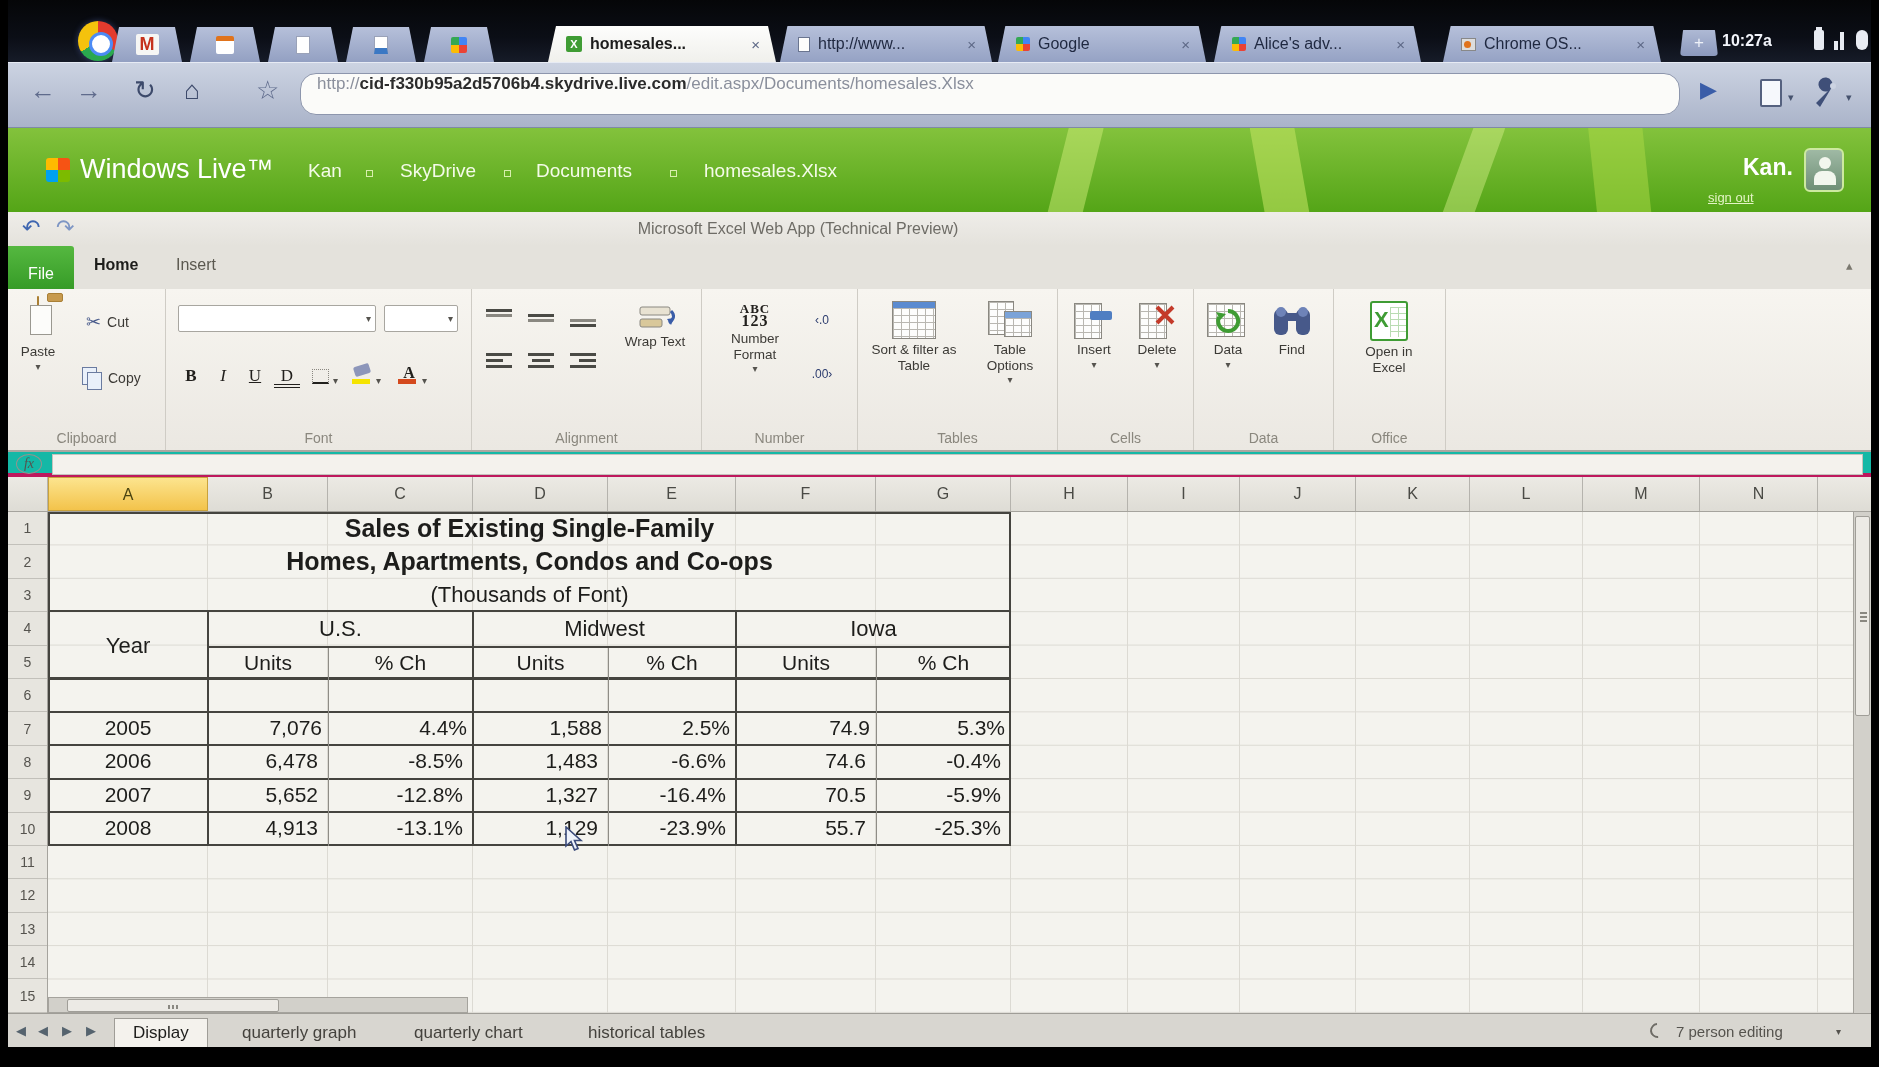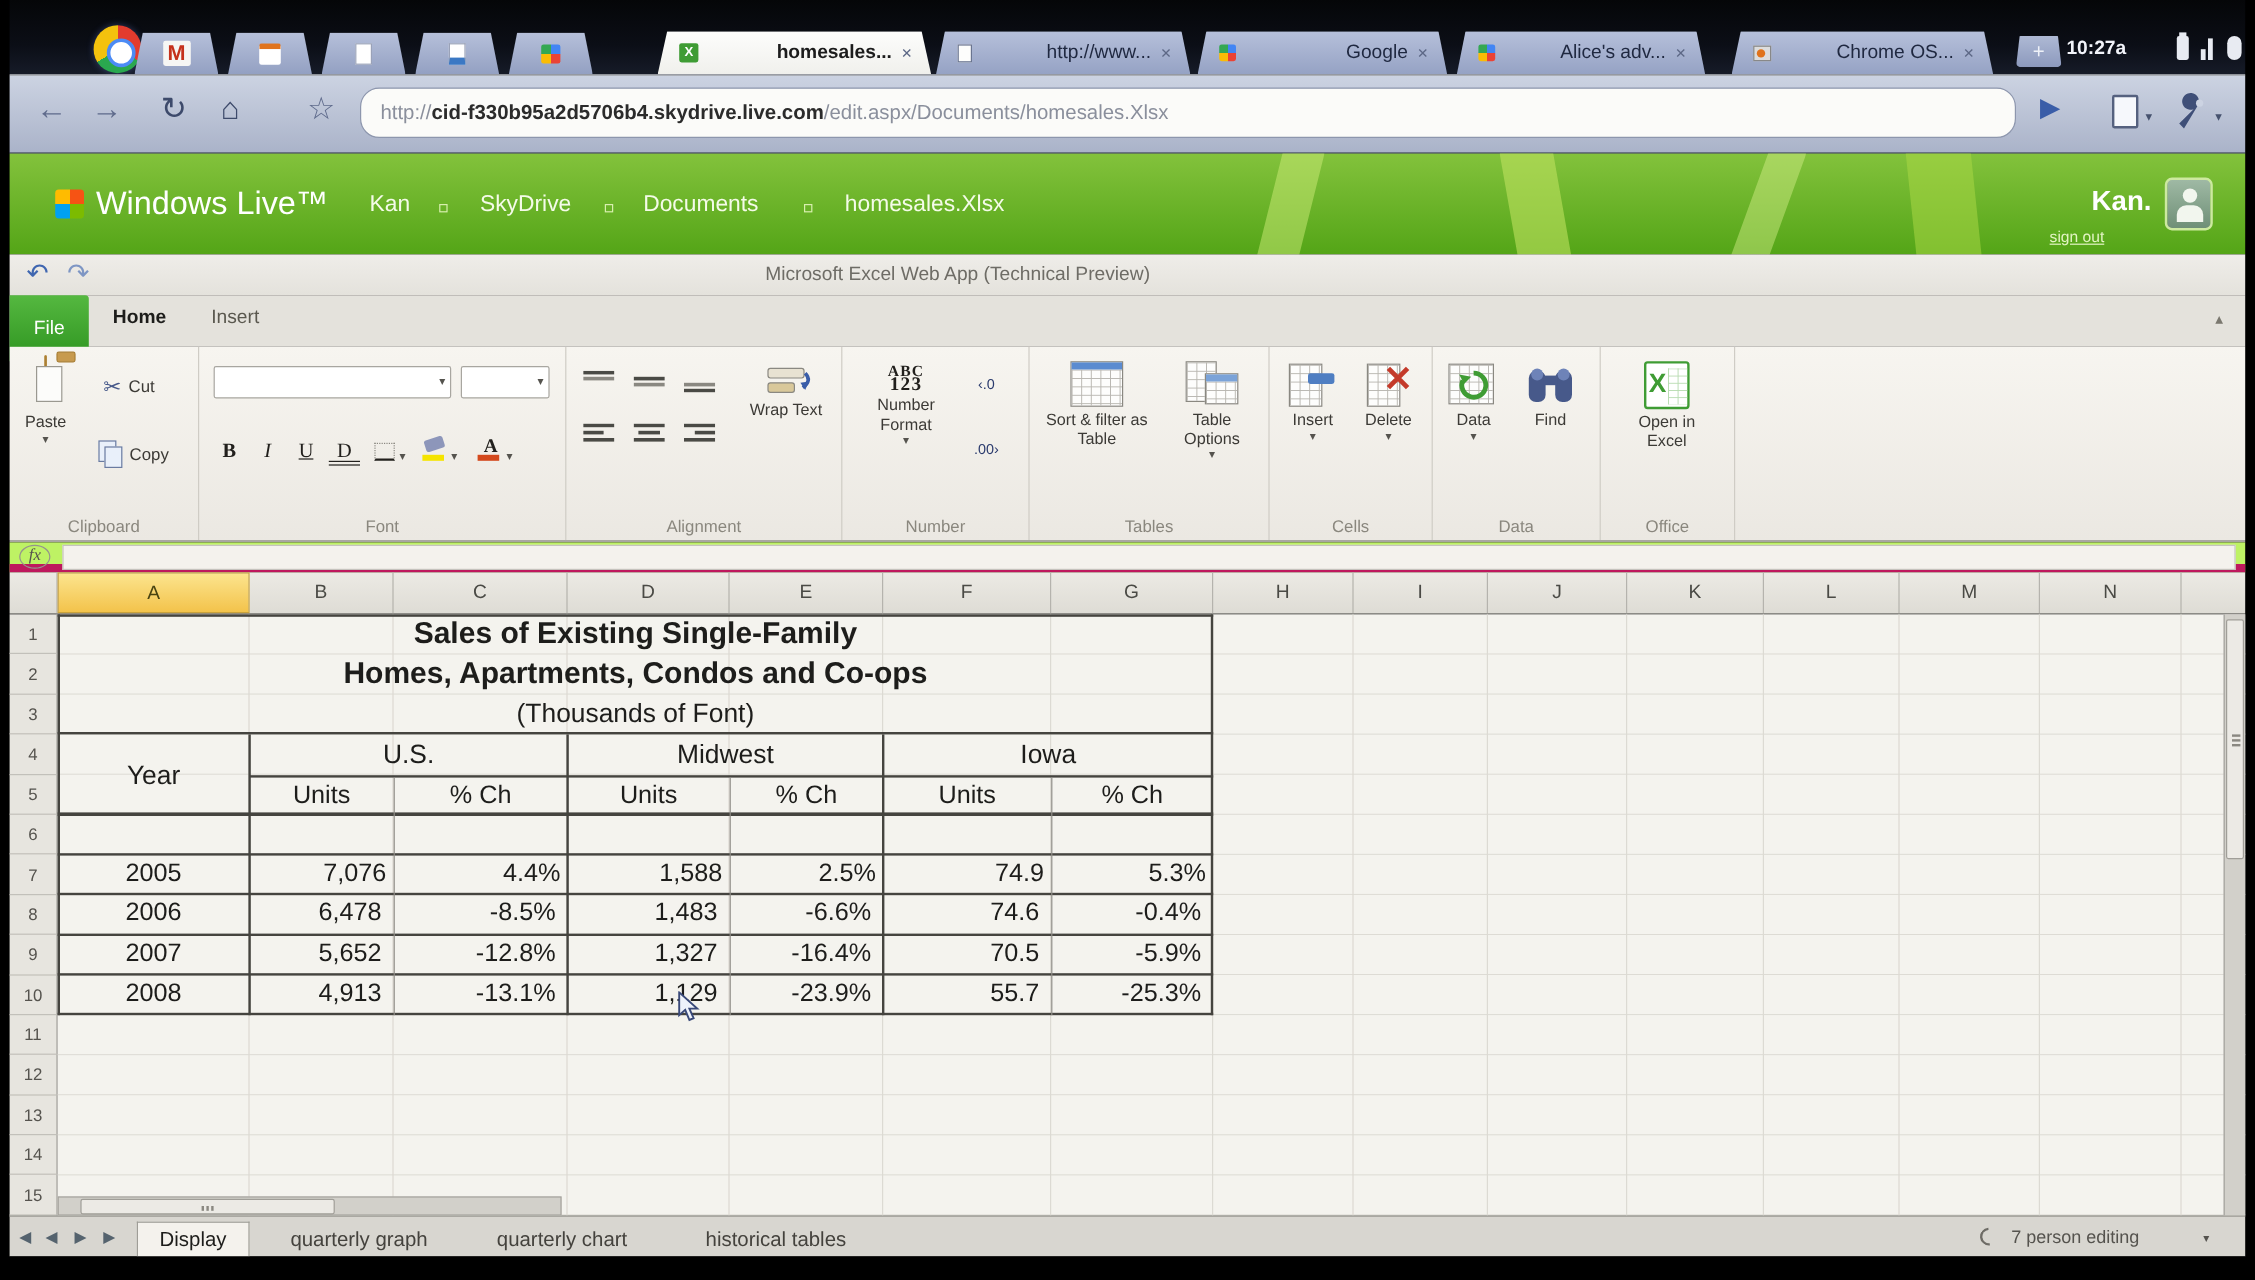--- a/index.html
+++ b/index.html
@@ -18,40 +18,40 @@
     border-radius:50%; background:#fff; border:3px solid #4c8bf5; }
   .ptab { position:absolute; top:27px; width:70px; height:35px;
     background:linear-gradient(#b6c0da,#93a0c2); border-radius:7px 7px 0 0;
     clip-path:polygon(10% 0,90% 0,100% 100%,0 100%);
     display:flex; align-items:center; justify-content:center; }
   .tab { position:absolute; top:26px; height:36px; background:linear-gradient(#b6c0da,#95a2c4);
     border-radius:8px 8px 0 0; clip-path:polygon(3.5% 0,96.5% 0,100% 100%,0 100%);
     display:flex; align-items:center; padding:0 16px 0 18px; gap:8px; color:#1f2840;
     font-size:16px; }
   .tab.active { background:linear-gradient(#fdfdfc,#f0f0ec); color:#1c1c1c; font-weight:bold; }
-  .tab-label { flex:1; white-space:nowrap; overflow:hidden;text-align:right; }
+  .tab-label { flex:1; white-space:nowrap; overflow:hidden; }
   .tab-x { color:#5d6886; font-size:15px; font-weight:normal; }
   .newtab { position:absolute; left:1672px; top:30px; width:38px; height:26px;
     background:linear-gradient(#aeb9d4,#8c99bd); border-radius:4px; color:#eef1f8;
     text-align:center; line-height:25px; font-size:17px; clip-path:polygon(8% 0,92% 0,100% 100%,0 100%); }
   .clock { position:absolute; left:1714px; top:32px; color:#f2f4fa; font-size:16px; font-weight:bold; }
   .sysicon { position:absolute; top:30px; background:#e8ebf2; border-radius:2px; }
   #battery { left:1806px; width:10px; height:20px; }
   #battery::before { content:""; position:absolute; left:2px; top:-3px; width:6px; height:3px; background:#e8ebf2; }
   #signal { left:1826px; width:14px; height:20px; background:transparent; }
   #signal::before { content:""; position:absolute; left:0; bottom:0; width:4px; height:9px; background:#e8ebf2; }
   #signal::after { content:""; position:absolute; left:6px; bottom:0; width:4px; height:18px; background:#e8ebf2; }
   #power { left:1848px; width:12px; height:20px; border-radius:6px; }
 
   
   #toolbar { position:absolute; left:0; top:62px; width:100%; height:66px;
     background:linear-gradient(#ccd3e2,#aab3c9); border-top:1px solid #e7ebf4; border-bottom:1px solid #7f8aa5; }
   .navico { position:absolute; top:12px; font-size:26px; color:#5f6b8c; }
   .omnibox { position:absolute; left:292px; top:10px; width:1380px; height:42px; background:#fbfbf9;
-    border:1px solid #8d96ad; border-radius:16px; display:flex; align-items:center; padding:0 16px;
+    border:1px solid #8d96ad; border-radius:16px; display:flex; align-items:flex-start; padding:0 16px;
     font-size:17px; color:#8a8f9c; white-space:nowrap; overflow:hidden; }
   .omnibox b { color:#2b2b2b; font-weight:bold; }
   .pageico { position:absolute; left:1752px; top:16px; width:22px; height:28px; background:#f6f8fc;
     border:2px solid #55617f; border-radius:2px; }
   .caret-sm { position:absolute; font-size:11px; color:#46526e; }
 
   
   #livebar { position:absolute; left:0; top:128px; width:100%; height:84px; overflow:hidden;
     background:linear-gradient(to bottom,#83c23c,#54a517); }
   .stalk { position:absolute; top:-20px; height:130px; background:rgba(205,235,120,.5); border-radius:18px; }
@@ -107,21 +107,21 @@
   .abc123 { font-family:"Liberation Serif", serif; font-weight:bold; color:#22201d;
     font-size:13px; line-height:12px; letter-spacing:1px; }
   .decbtn { position:absolute; width:36px; height:20px; font-size:12px; color:#2c3c6e; text-align:center; line-height:18px; }
   .grid-ico { position:relative; background:#fdfdfc; border:1px solid #8a8881; }
   .grid-ico .hdr { position:absolute; left:0; top:0; right:0; height:6px; background:#5b8bd0; }
   .gridlines { position:absolute; inset:0;
     background:linear-gradient(#b9b7b1 1px, transparent 1px) 0 0/100% 7px,
                linear-gradient(90deg,#b9b7b1 1px, transparent 1px) 0 0/8px 100%; }
 
   
-  #fxbar { position:absolute; left:0; top:452px; width:100%; height:25px; background:#bef264; border-bottom:7px solid #be185d;text-decoration:underline; }
+  #fxbar { position:absolute; left:0; top:452px; width:100%; height:25px; background:#14b8a6; border-bottom:4px solid #be185d;text-decoration:underline; }
   .fxico { position:absolute; left:8px; top:2px; width:26px; height:20px; border:1px solid #95938d; border-radius:50%;
     font-family:"Liberation Serif", serif; font-style:italic; font-size:14px; color:#55534e; text-align:center; line-height:18px; }
   .fxinput { position:absolute; left:44px; top:2px; right:8px; height:21px; background:#f4f2ed; border:1px solid #c5c3bd; }
 
   
   #colheaders { position:absolute; left:0; top:477px; width:100%; height:35px; display:flex;
     background:linear-gradient(#eceae4,#dedcd5); border-bottom:1px solid #a5a39d; }
   .ch { height:100%; border-right:1px solid #b5b3ad; text-align:center; line-height:34px;
     font-size:16px; color:#4a4a45; flex-shrink:0; }
   .ch.gutter { width:40px; }

